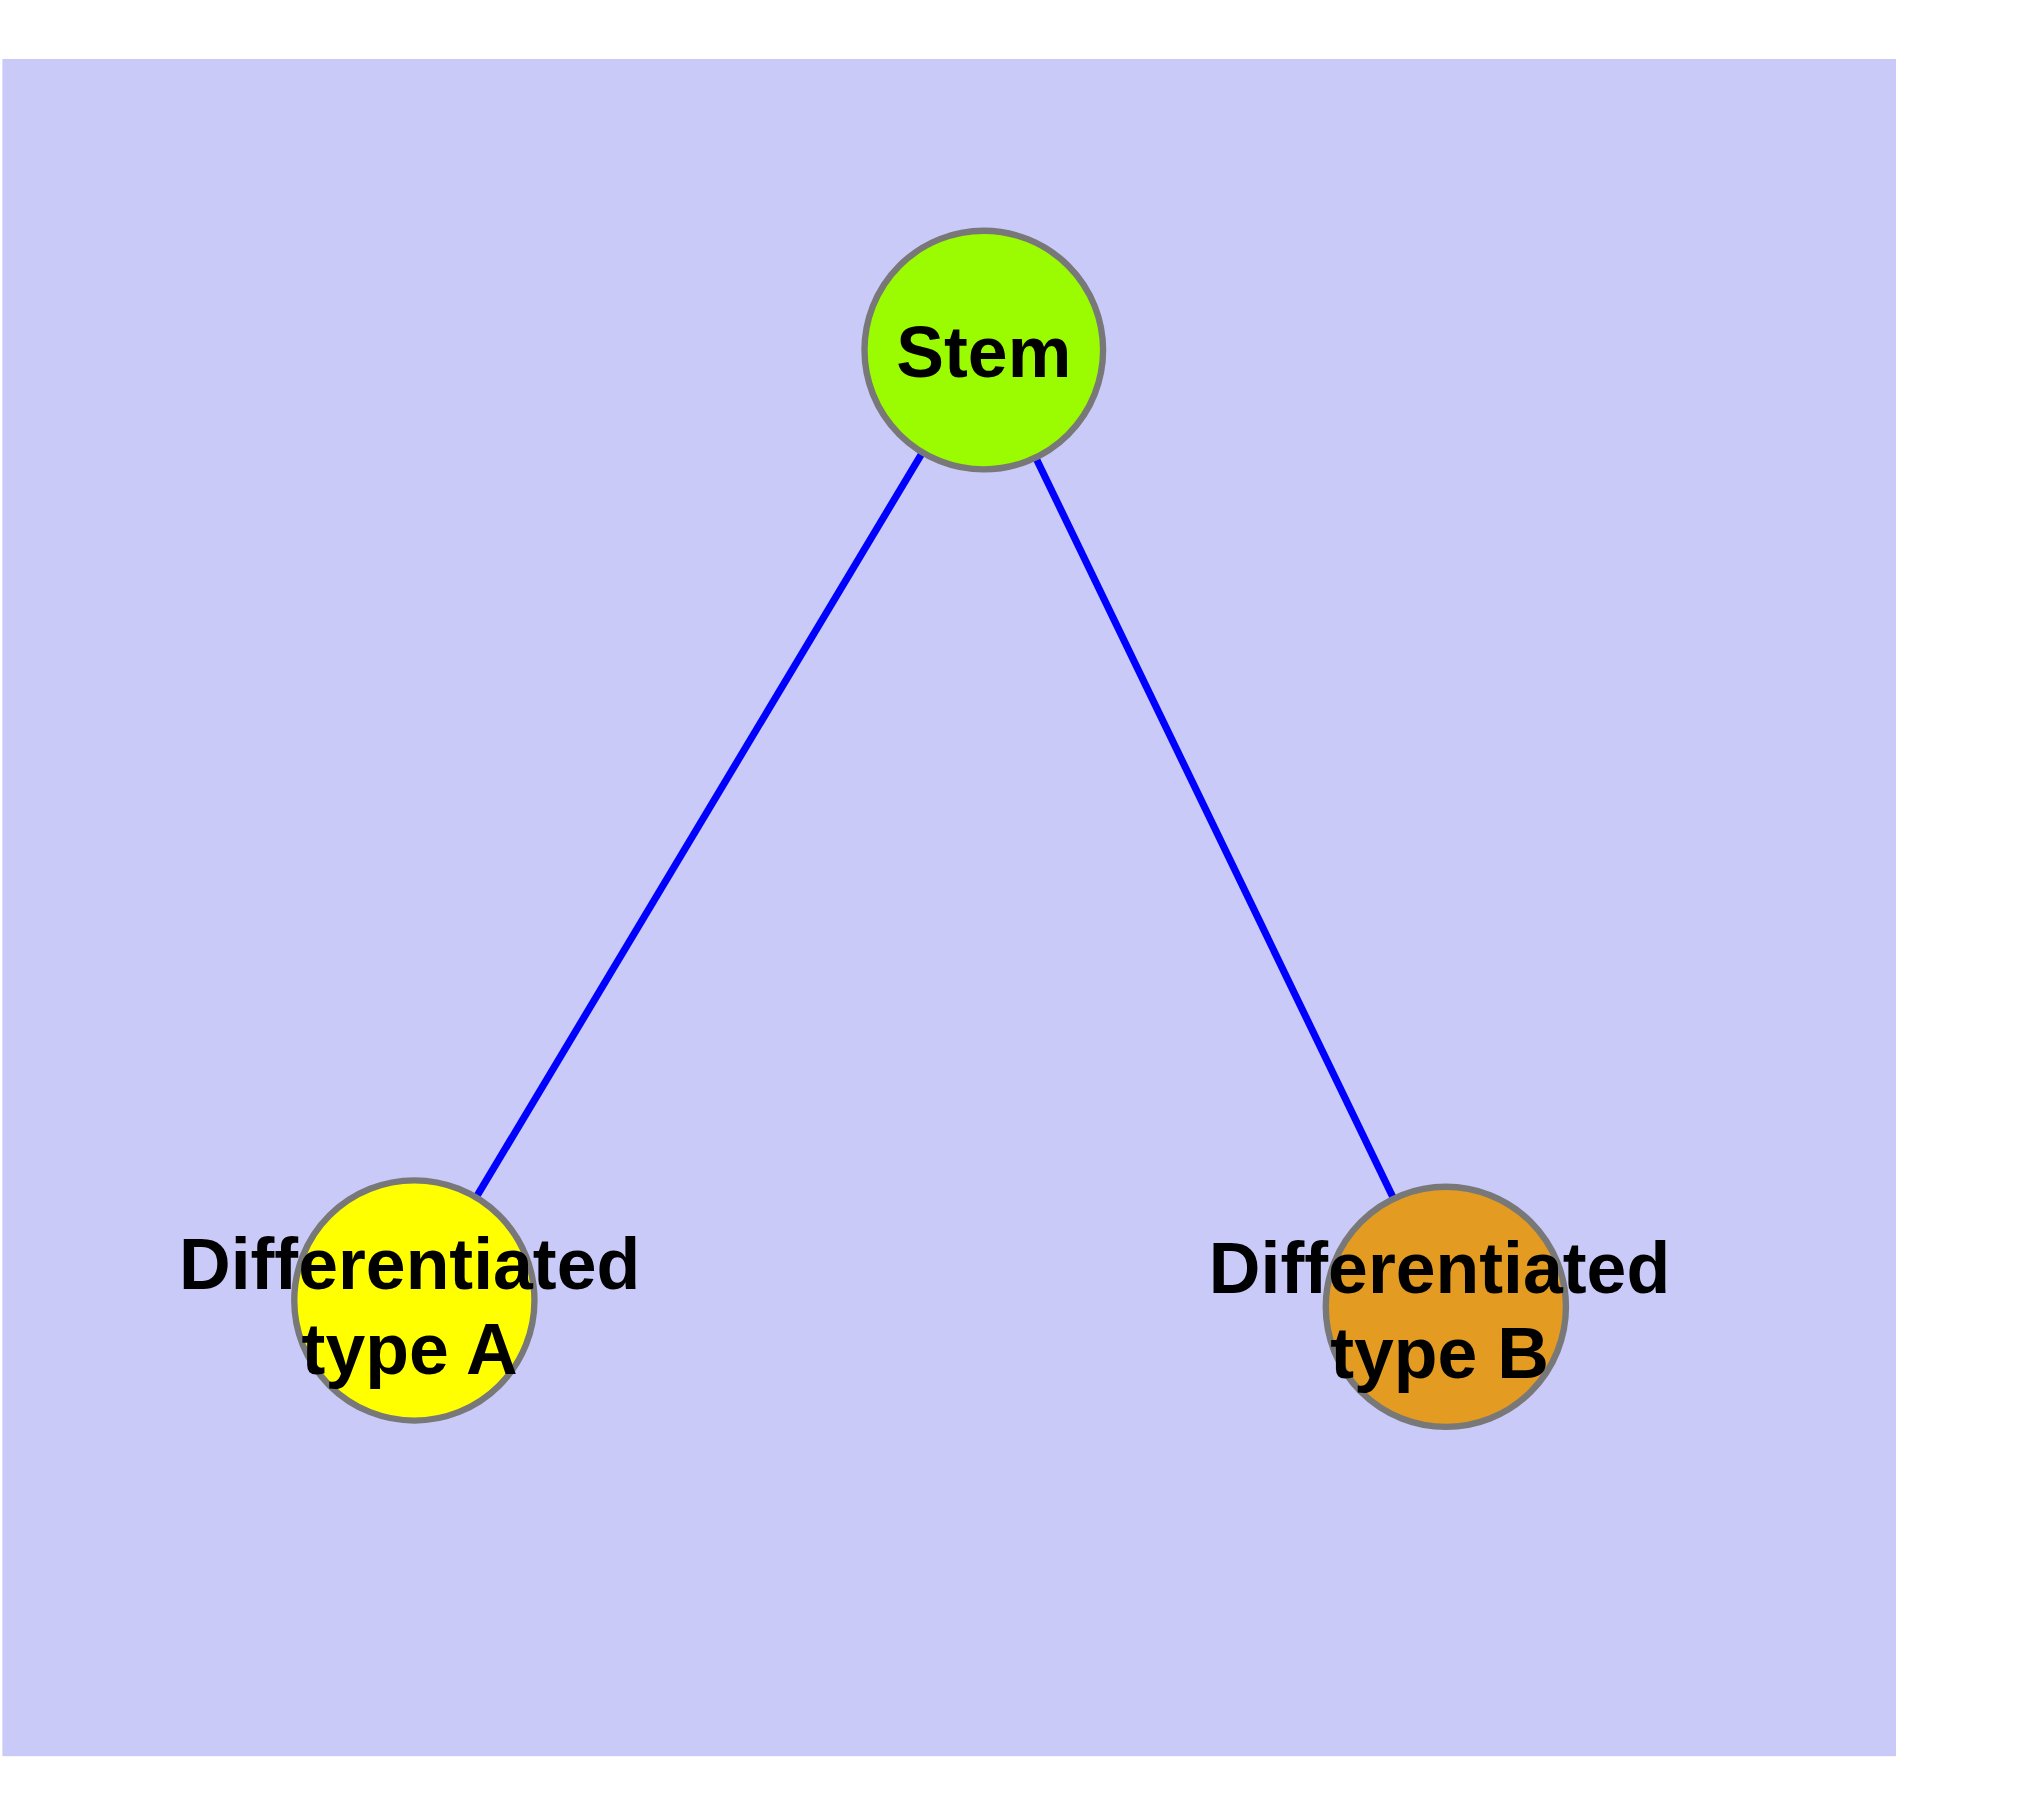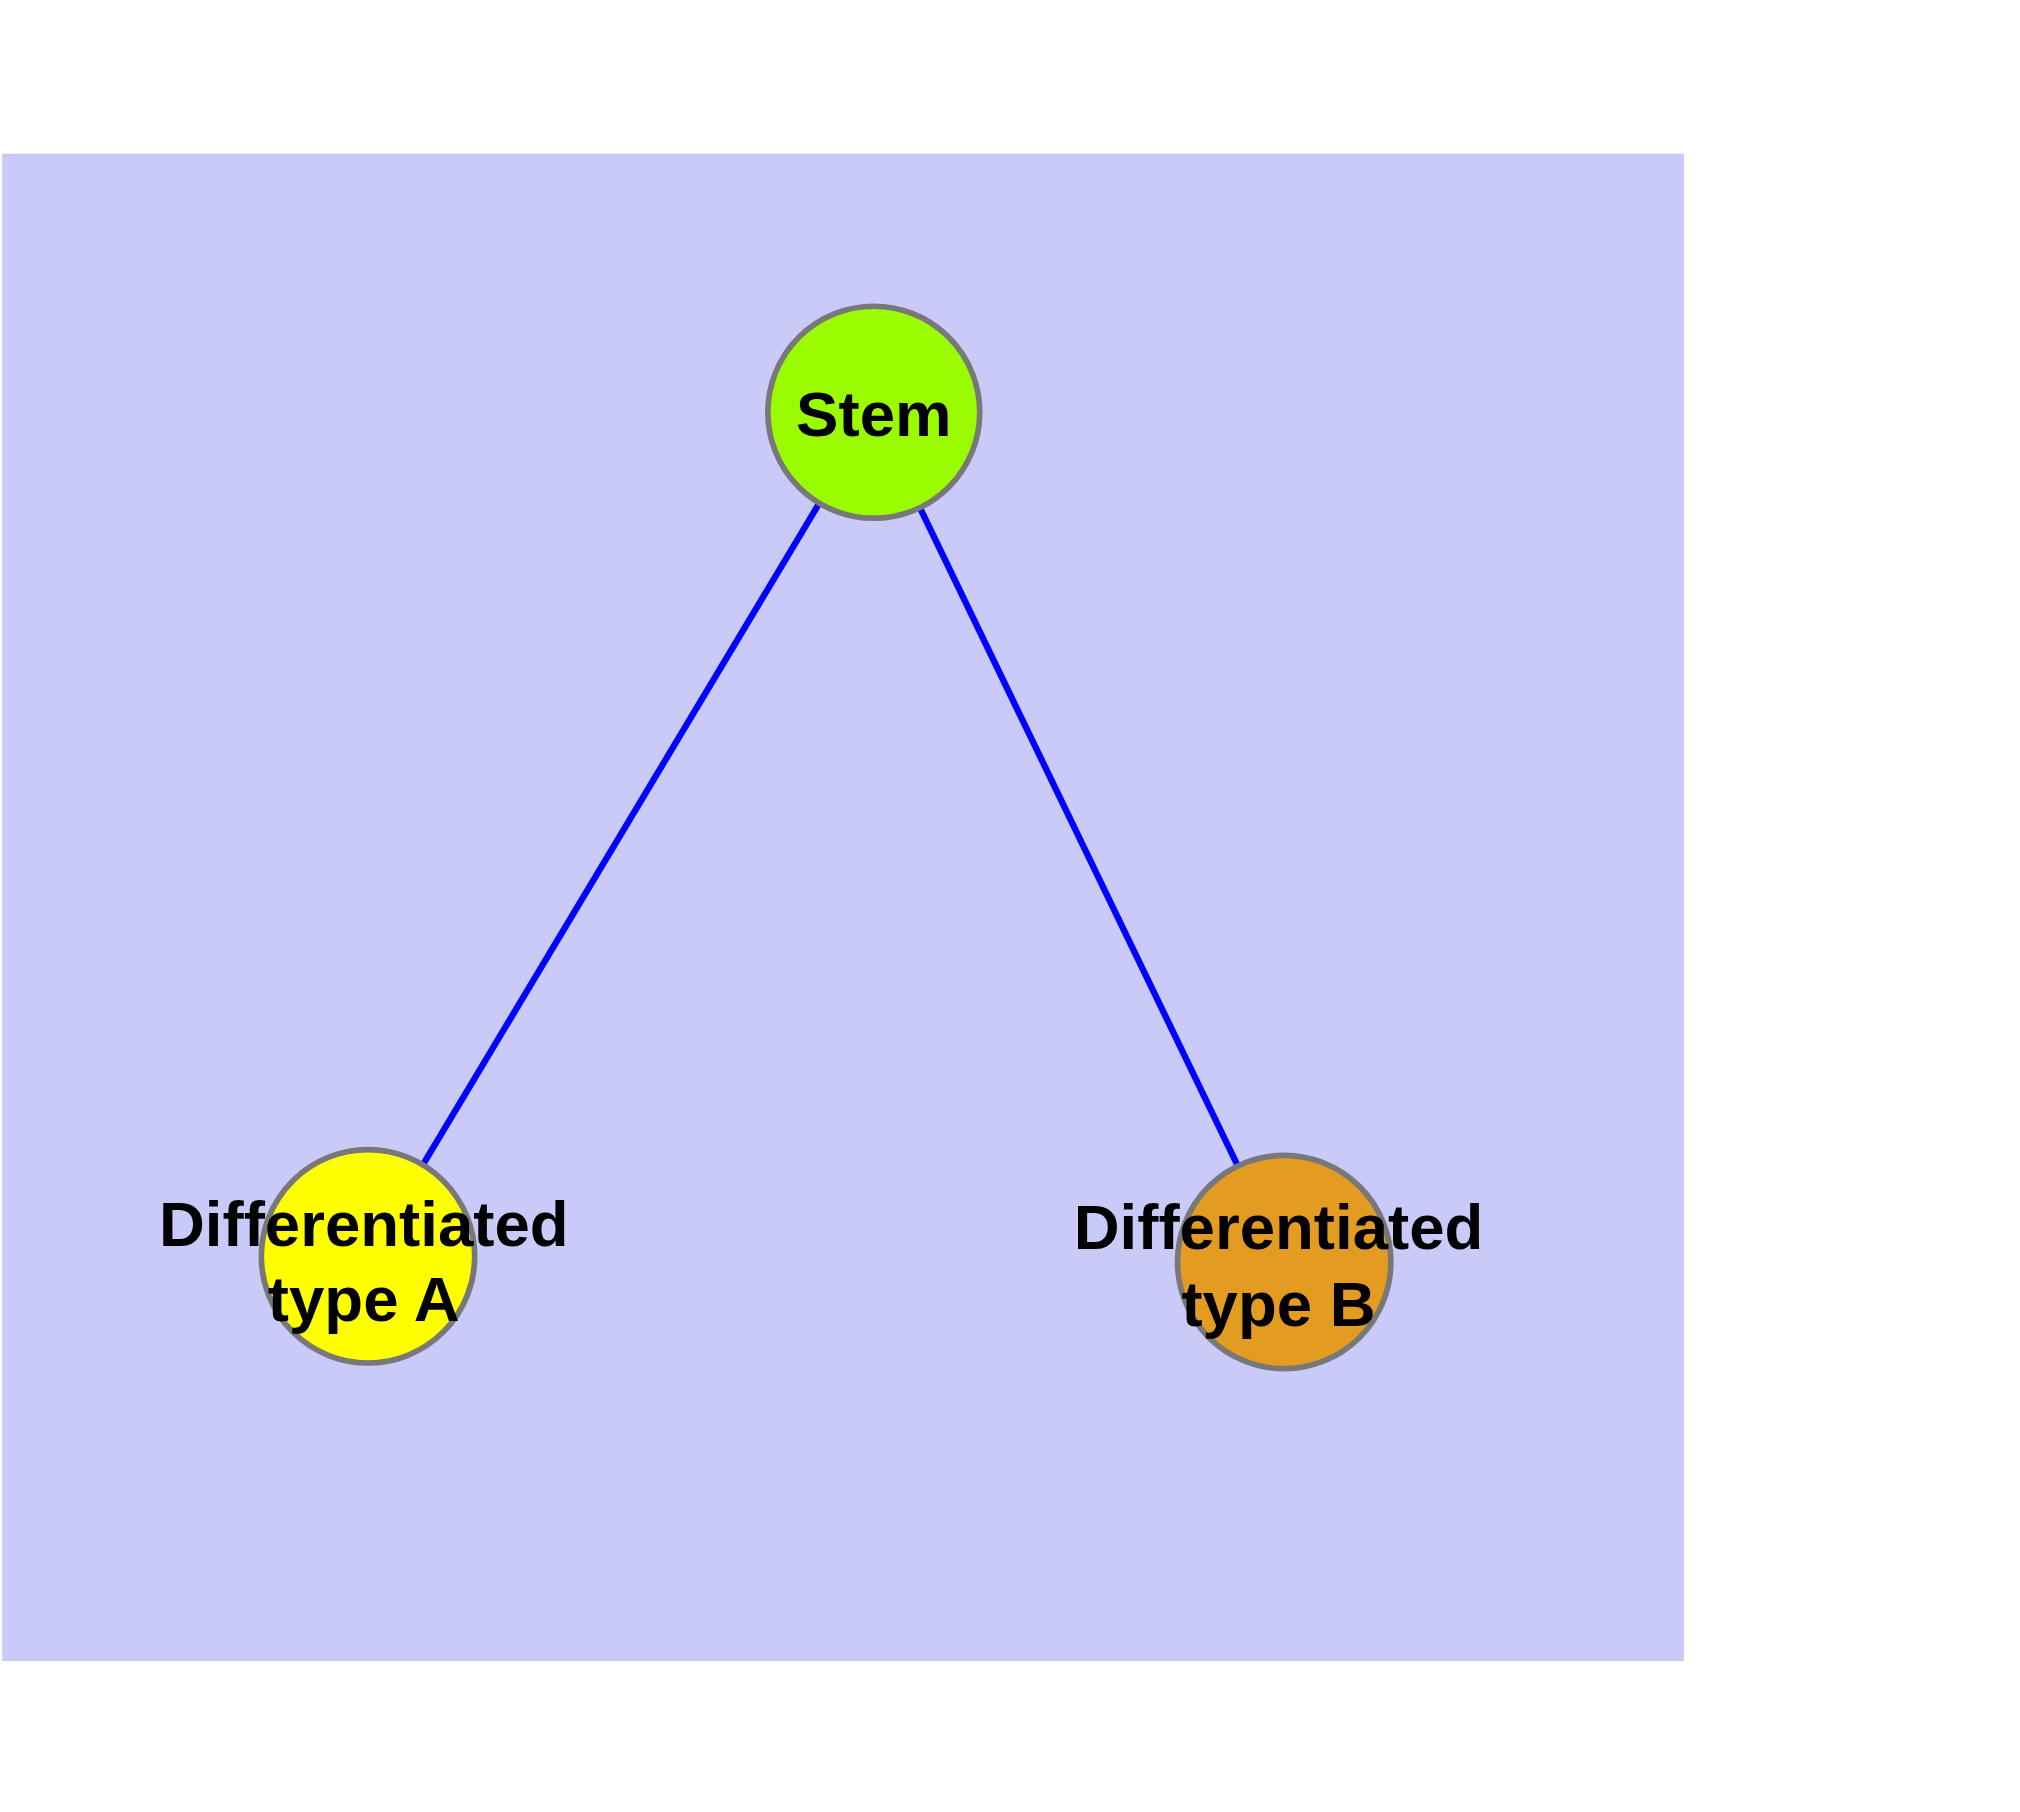--- a/index.html
+++ b/index.html
@@ -2,21 +2,21 @@
 <html style="font-size:13.6px"><head>
 <meta charset="utf-8">
 <style>
   html, body {
     margin: 0;
     padding: 0;
     background: #ffffff;
   }
   .canvas {
     position: relative;
-    width: 1684px;
+    width: 1896px;
     height: 1812px;
     overflow: hidden;
   }
   .canvas svg {
     display: block;
     width: 100%;
     height: 100%;
   }
   .edge {
     stroke-width: 9;

